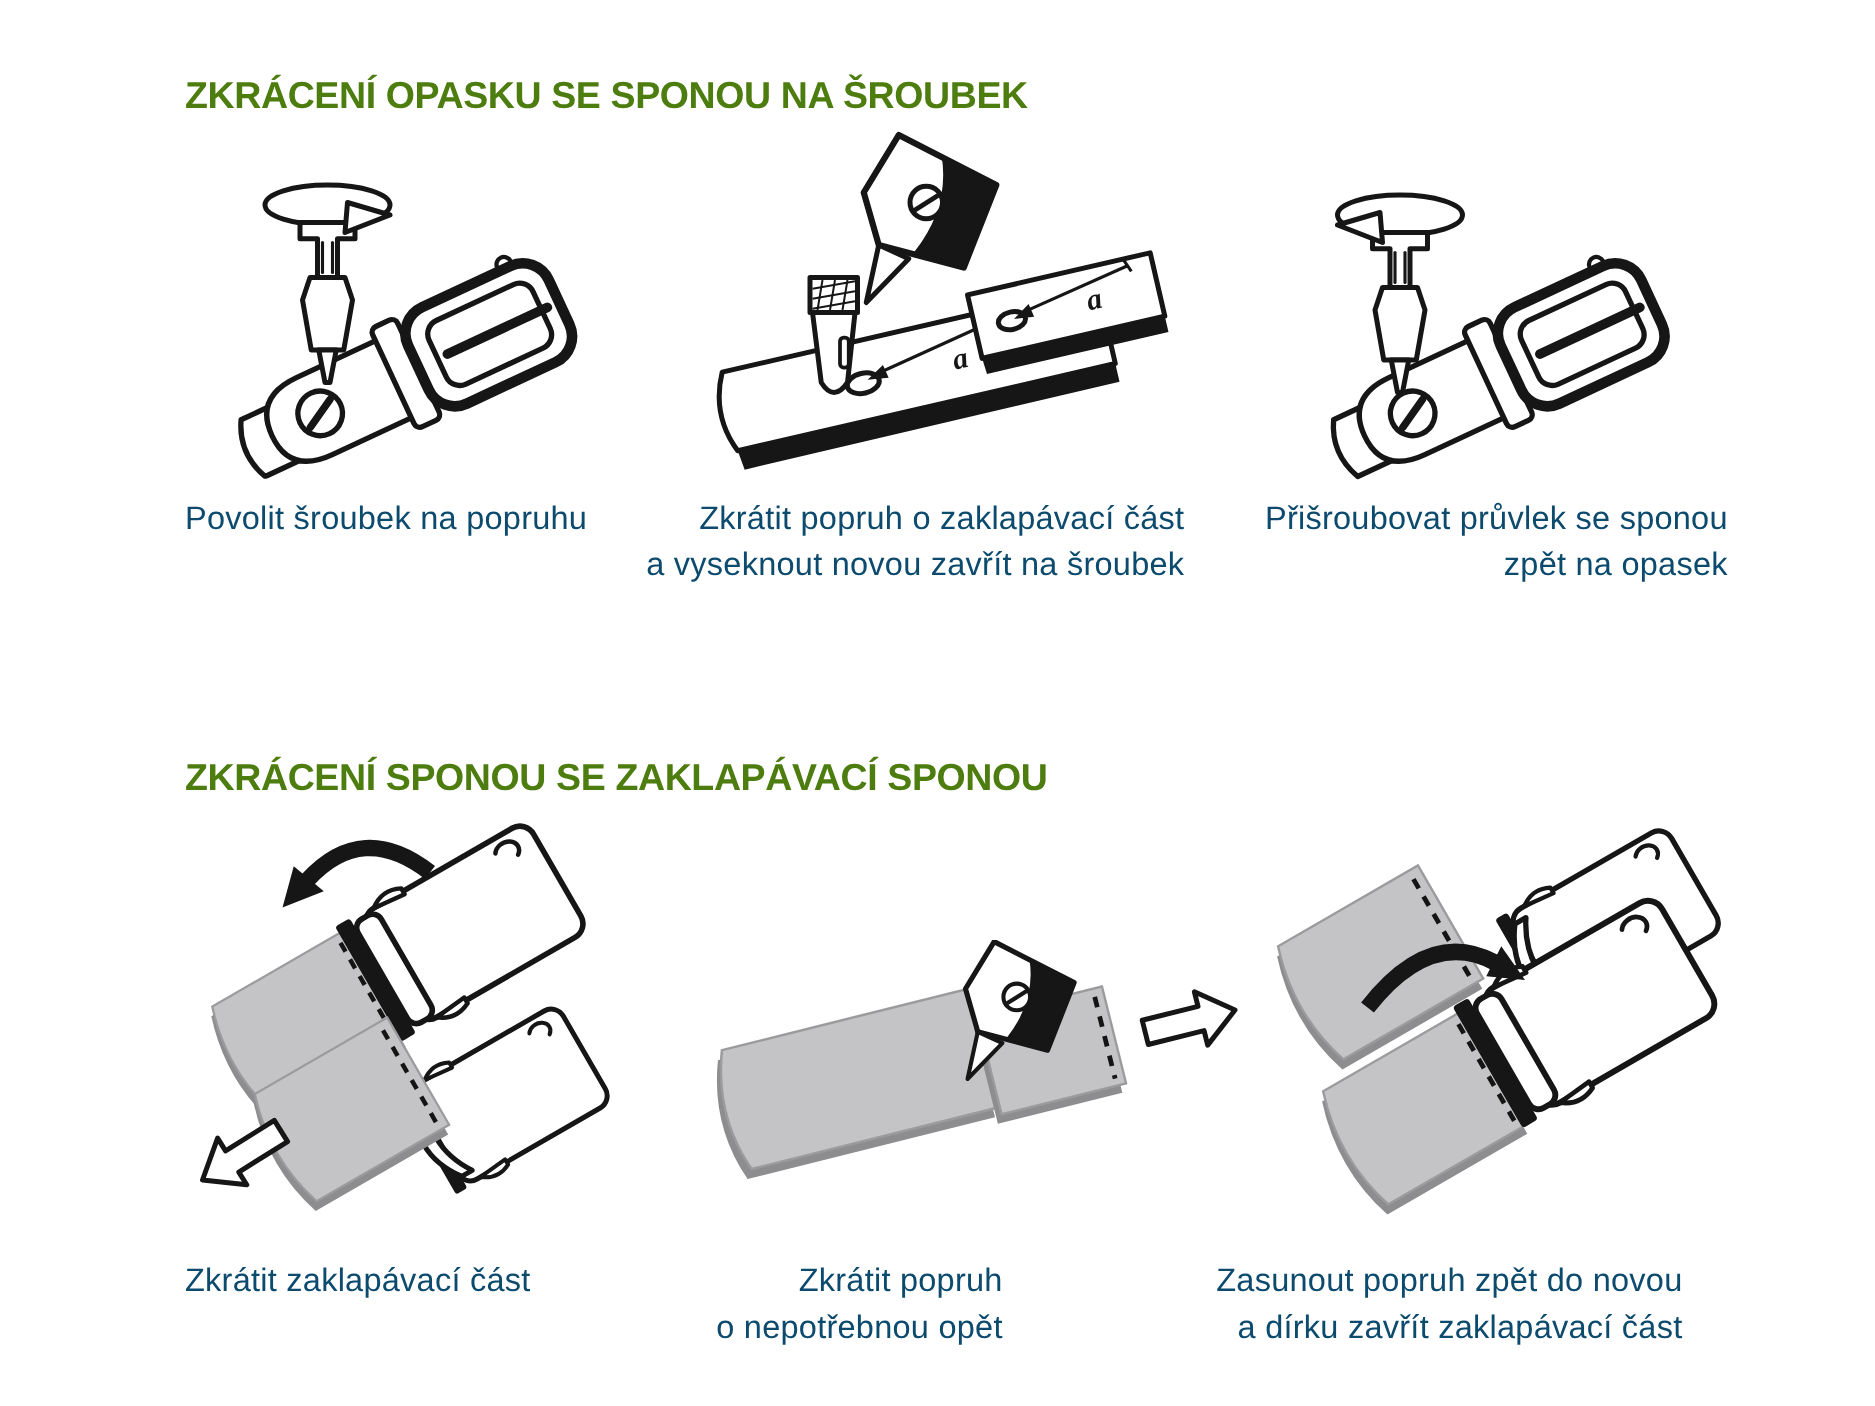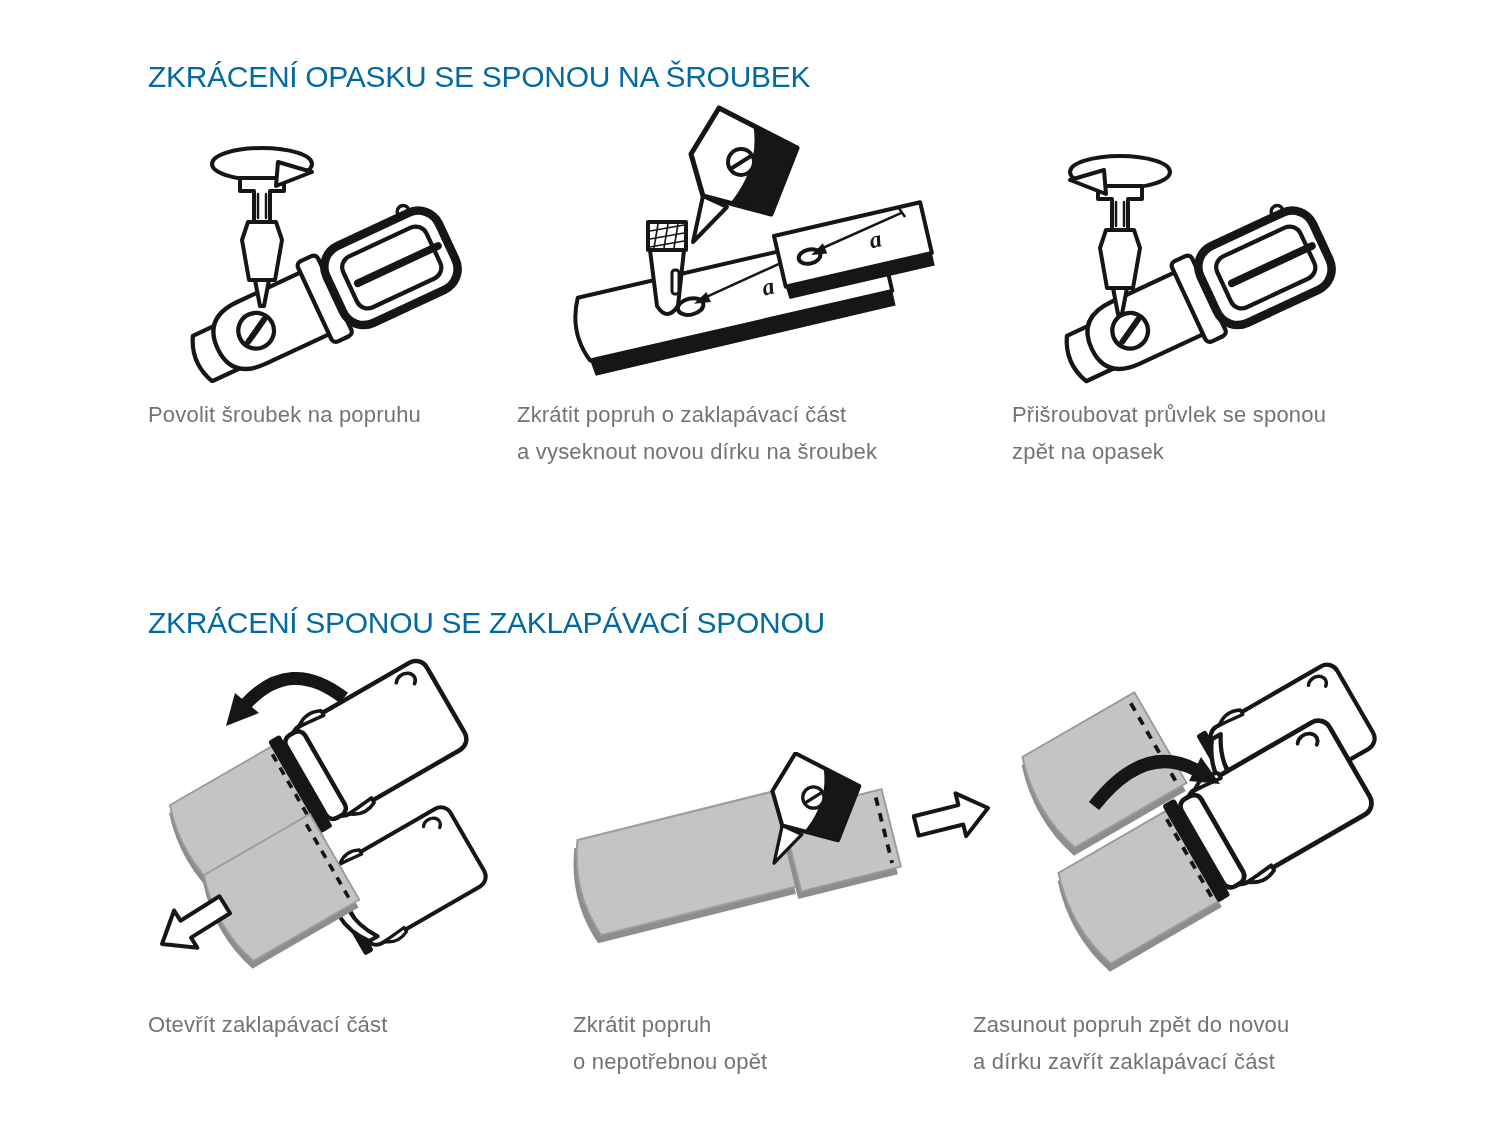--- a/index.html
+++ b/index.html
@@ -1,19 +1,19 @@
 <!DOCTYPE html>
 <html><head>
 <meta charset="utf-8">
 <style>
   html,body{margin:0;padding:0;background:#fff;}
   .page{position:relative;width:1500px;height:1125px;background:#ffffff;overflow:hidden;
         font-family:"Liberation Sans",sans-serif;color:#1a1a1a;}
-  .title{position:absolute;font-size:30px;font-weight:normal;color:#0369a1;letter-spacing:-0.3px;white-space:nowrap;}
-  .caption{position:absolute;font-size:22px;line-height:37px;color:#737373;letter-spacing:0.2px;white-space:nowrap;}
+  .title{position:absolute;font-size:30px;font-weight:bold;color:#4d7c0f;letter-spacing:-0.3px;white-space:nowrap;}
+  .caption{position:absolute;font-size:26px;line-height:37px;color:#0c4a6e;letter-spacing:0.2px;white-space:nowrap;text-align:right;}
   .illo{position:absolute;}
   
   .s4{fill:#ffffff;stroke:#161616;stroke-width:4;stroke-linejoin:round;stroke-linecap:round;}
   .s5{fill:#ffffff;stroke:#161616;stroke-width:5;stroke-linejoin:round;stroke-linecap:round;}
   .s10{fill:#ffffff;stroke:#161616;stroke-width:10;stroke-linejoin:round;}
   .noFill{fill:none !important;}
   .black{fill:#161616;stroke:none;}
   .ink7{stroke:#161616;stroke-width:7;stroke-linecap:round;}
   .ink9{stroke:#161616;stroke-width:9;stroke-linecap:round;}
   .thin{stroke:#161616;stroke-width:2.5;fill:none;stroke-linecap:round;}
@@ -131,21 +131,21 @@
     <use href="#screwdriver" transform="translate(-14,2)"></use>
     <path class="s4" d="M 54,46 L 88,36 L 90,60 Z"></path>
   </svg>
 
   <div class="caption" style="left:148px;top:396px">
     <div>Povolit šroubek na popruhu</div>
     <div></div>
   </div>
   <div class="caption" style="left:517px;top:396px">
     <div>Zkrátit popruh o zaklapávací část</div>
-    <div>a vyseknout novou dírku na šroubek</div>
+    <div>a vyseknout novou zavřít na šroubek</div>
   </div>
   <div class="caption" style="left:1012px;top:396px">
     <div>Přišroubovat průvlek se sponou</div>
     <div>zpět na opasek</div>
   </div>
 
   <div class="title" style="left:148px;top:606px">ZKRÁCENÍ SPONOU SE ZAKLAPÁVACÍ SPONOU</div>
 
   <svg class="illo" style="left:132px;top:652px" width="366" height="336" viewBox="0 0 366 336">
     <g transform="translate(26,158) rotate(-30) scale(0.9)">
@@ -178,21 +178,21 @@
     <use href="#plate-open" transform="translate(292,126) rotate(-30) scale(0.85)"></use>
     <g transform="translate(148,262) rotate(-30) scale(0.95)">
       <use href="#strap-gray"></use>
       <use href="#plate-closed" transform="translate(146,-2)"></use>
     </g>
     <path class="arrowArc" d="M 196,190 Q 246,126 298,154"></path>
     <path class="black" d="M 322,168 L 303,141 L 291,165 Z"></path>
   </svg>
 
   <div class="caption" style="left:148px;top:1006px">
-    <div>Otevřít zaklapávací část</div>
+    <div>Zkrátit zaklapávací část</div>
   </div>
   <div class="caption" style="left:573px;top:1006px">
     <div>Zkrátit popruh</div>
     <div>o nepotřebnou opět</div>
   </div>
   <div class="caption" style="left:973px;top:1006px">
     <div>Zasunout popruh zpět do novou</div>
     <div>a dírku zavřít zaklapávací část</div>
   </div>
 

